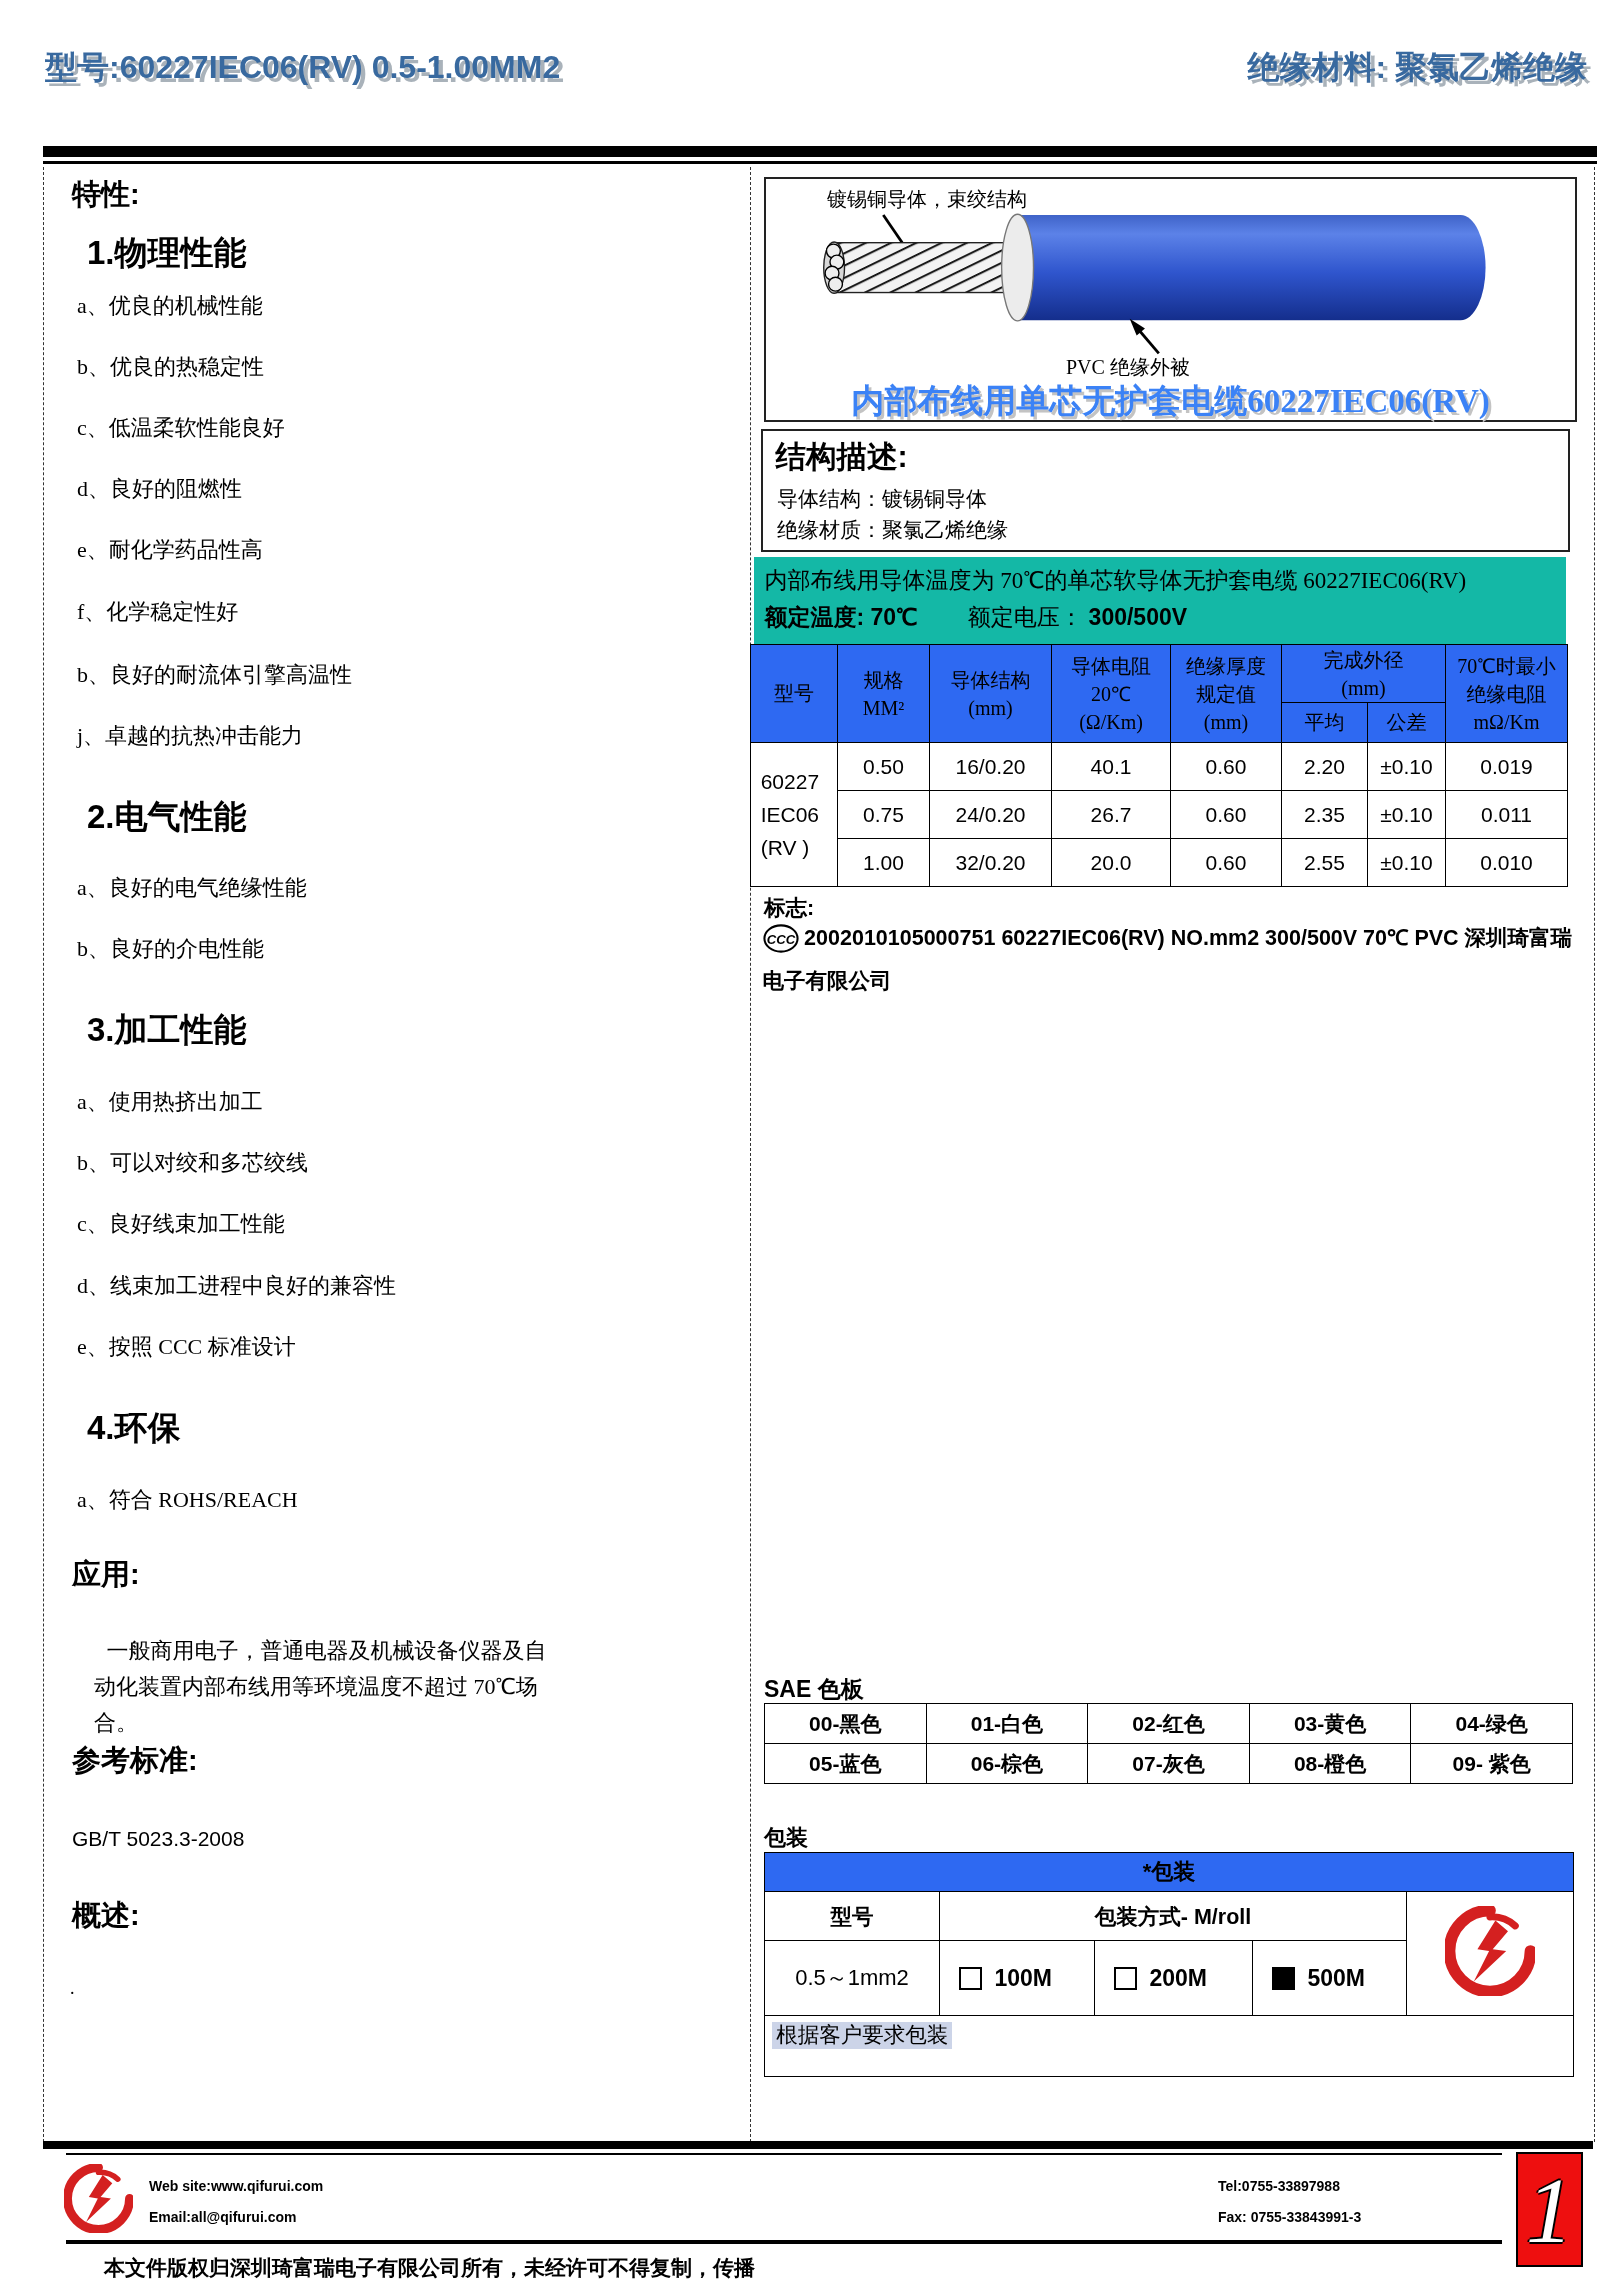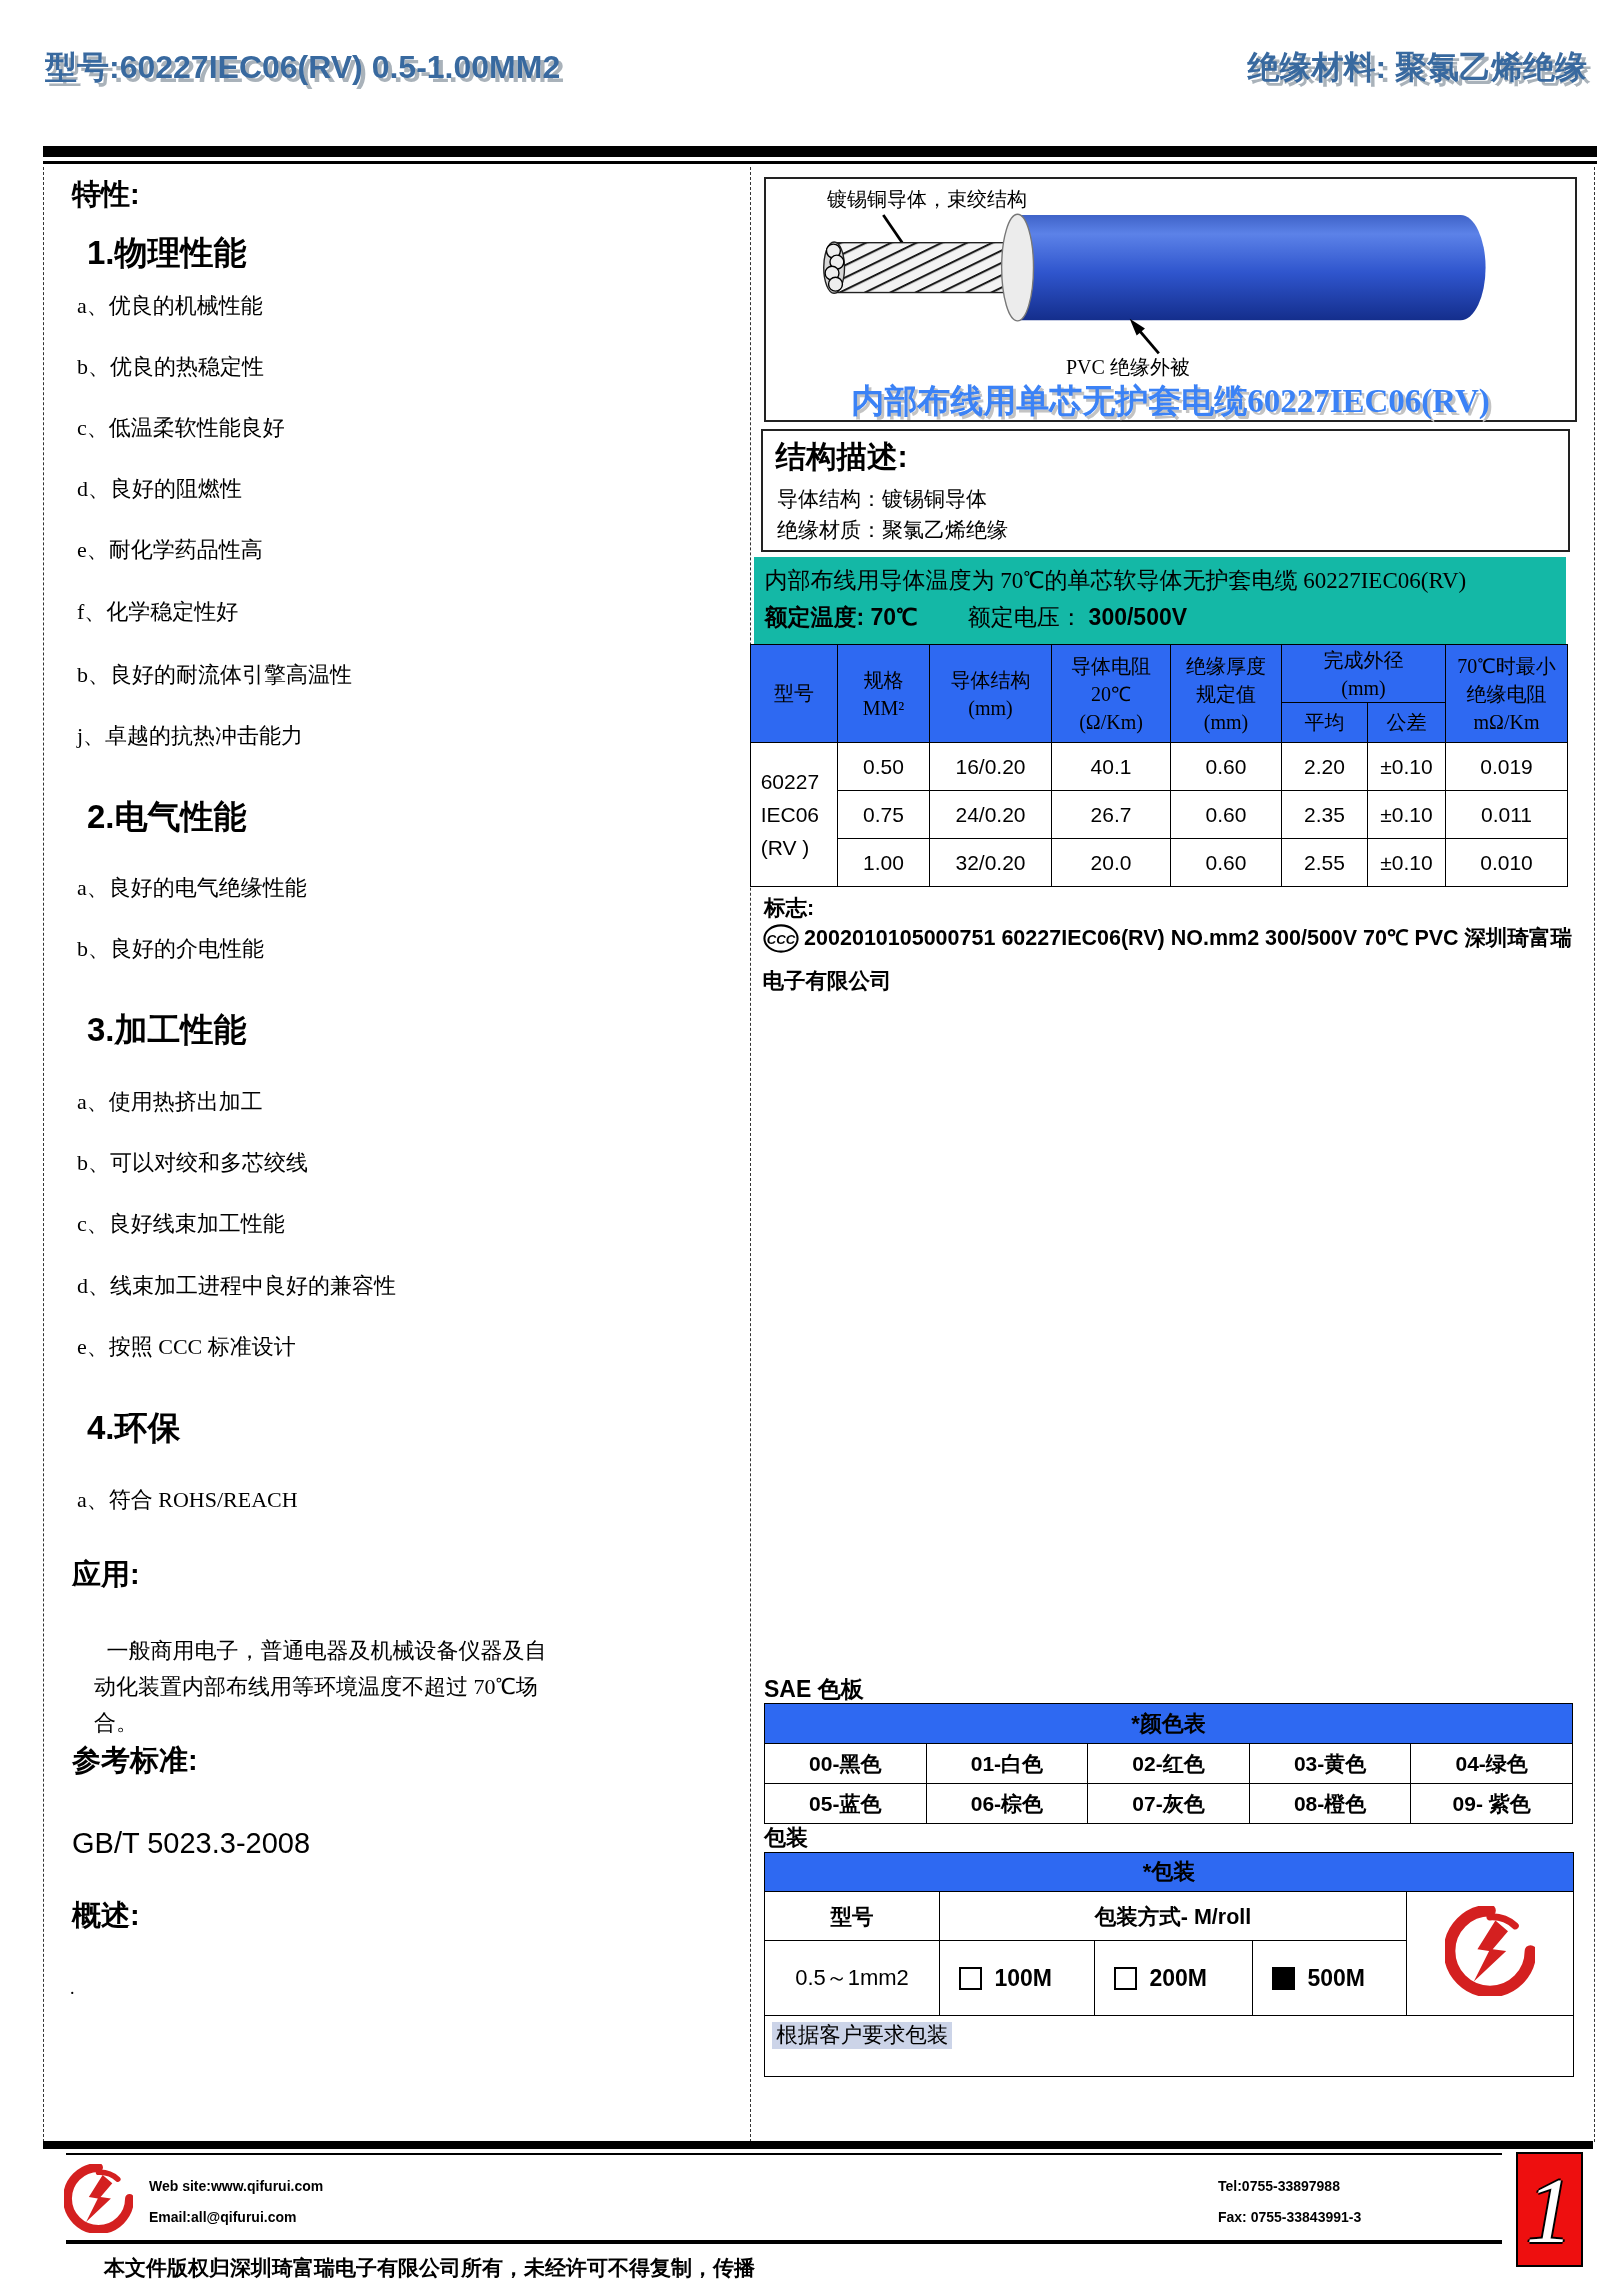--- a/index.html
+++ b/index.html
@@ -15,21 +15,21 @@
   
   .frame{position:absolute;left:43px;top:167px;width:1550px;height:1975px;
          border-left:1.4px dashed #333;border-right:1.4px dashed #333;}
   .divider{position:absolute;left:706px;top:0;bottom:0;width:0;border-left:1.4px dashed #333;}
   
   .lc{position:absolute;white-space:nowrap;}
   .sec-title{font-family:"Liberation Sans",sans-serif;font-weight:bold;font-size:29px;}
   .sub-heading{font-family:"Liberation Sans",sans-serif;font-weight:bold;font-size:33px;}
   .feat-item{font-size:22px;}
   .para{font-size:22px;white-space:normal;width:458px;line-height:36px;text-indent:12.5px;}
-  .ref-text{font-family:"Liberation Sans",sans-serif;font-size:29px;}
+  .ref-text{font-family:"Liberation Sans",sans-serif;font-size:21px;}
   .stray{font-size:18px;}
   
   .rc{position:absolute;left:706px;top:0;width:844px;height:1975px;}
   .cable-box{position:absolute;left:14px;top:9.7px;width:809px;height:241px;border:2.1px solid #222;background:#fff;}
   .cbl-label{position:absolute;font-size:20px;white-space:nowrap;}
   .cable-title{position:absolute;left:0;top:200px;width:100%;text-align:center;
      font-size:33px;color:#3b82f6;white-space:nowrap;font-weight:700;
      text-shadow:2.8px 2.8px 0 #c3c3c3;}
   .desc-box{position:absolute;left:11px;top:262px;width:805px;height:119px;border:2.1px solid #222;background:#fff;}
   .desc-title{position:absolute;left:12.5px;top:5.6px;font-family:"Liberation Sans",sans-serif;font-weight:bold;font-size:30.5px;}
@@ -274,23 +274,20 @@
           <svg width="36" height="29" viewBox="0 0 52 42" style="font-size:31px">
             <ellipse cx="26" cy="21" rx="24" ry="19" fill="none" stroke="#000" stroke-width="3"></ellipse>
             <text x="26" y="29" text-anchor="middle" font-family="Liberation Sans, sans-serif" font-style="italic" font-weight="bold" font-size="19">CCC</text>
           </svg>
         </span><span>2002010105000751 60227IEC06(RV) NO.mm2 300/500V 70℃  PVC  深圳琦富瑞电子有限公司</span>
       </div>
 
       <div class="sae-label">SAE 色板</div>
       <table class="color-table">
         <tbody>
-            <tr>
-              <td class="bluehead" colspan="5">*颜色表</td>
-            </tr>
         <tr>
           <td class="code">00-黑色</td>
           <td class="code">01-白色</td>
           <td class="code">02-红色</td>
           <td class="code">03-黄色</td>
           <td class="code">04-绿色</td>
         </tr>
         <tr>
           <td class="code">05-蓝色</td>
           <td class="code">06-棕色</td>

